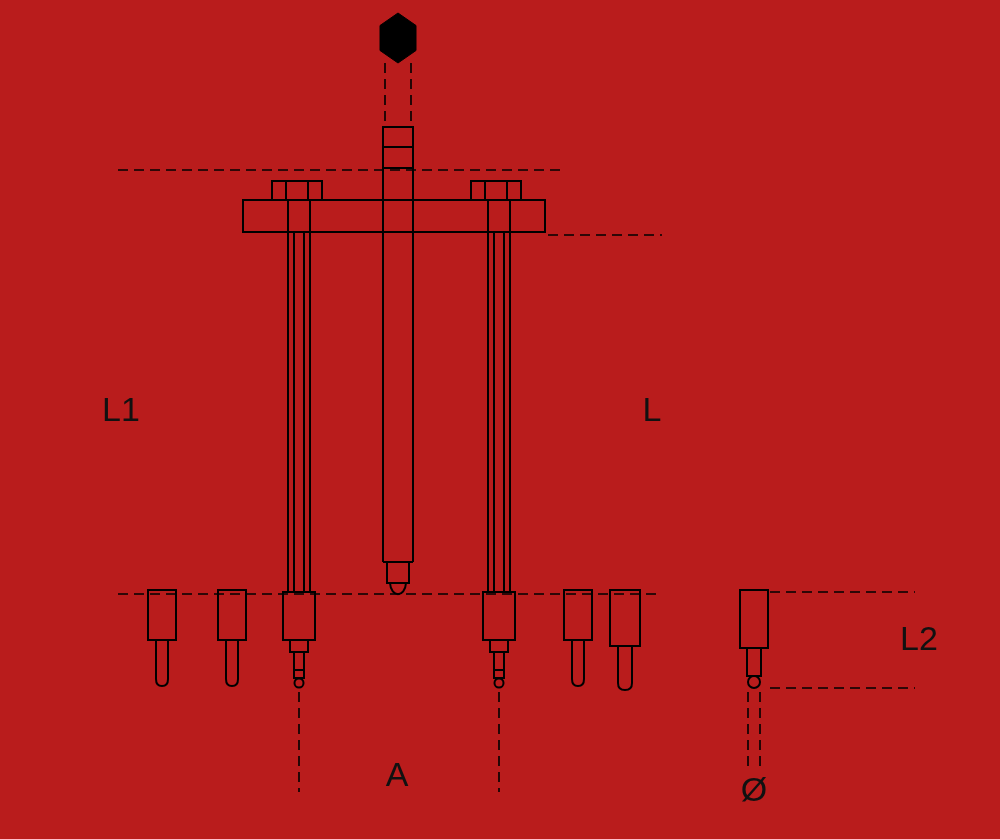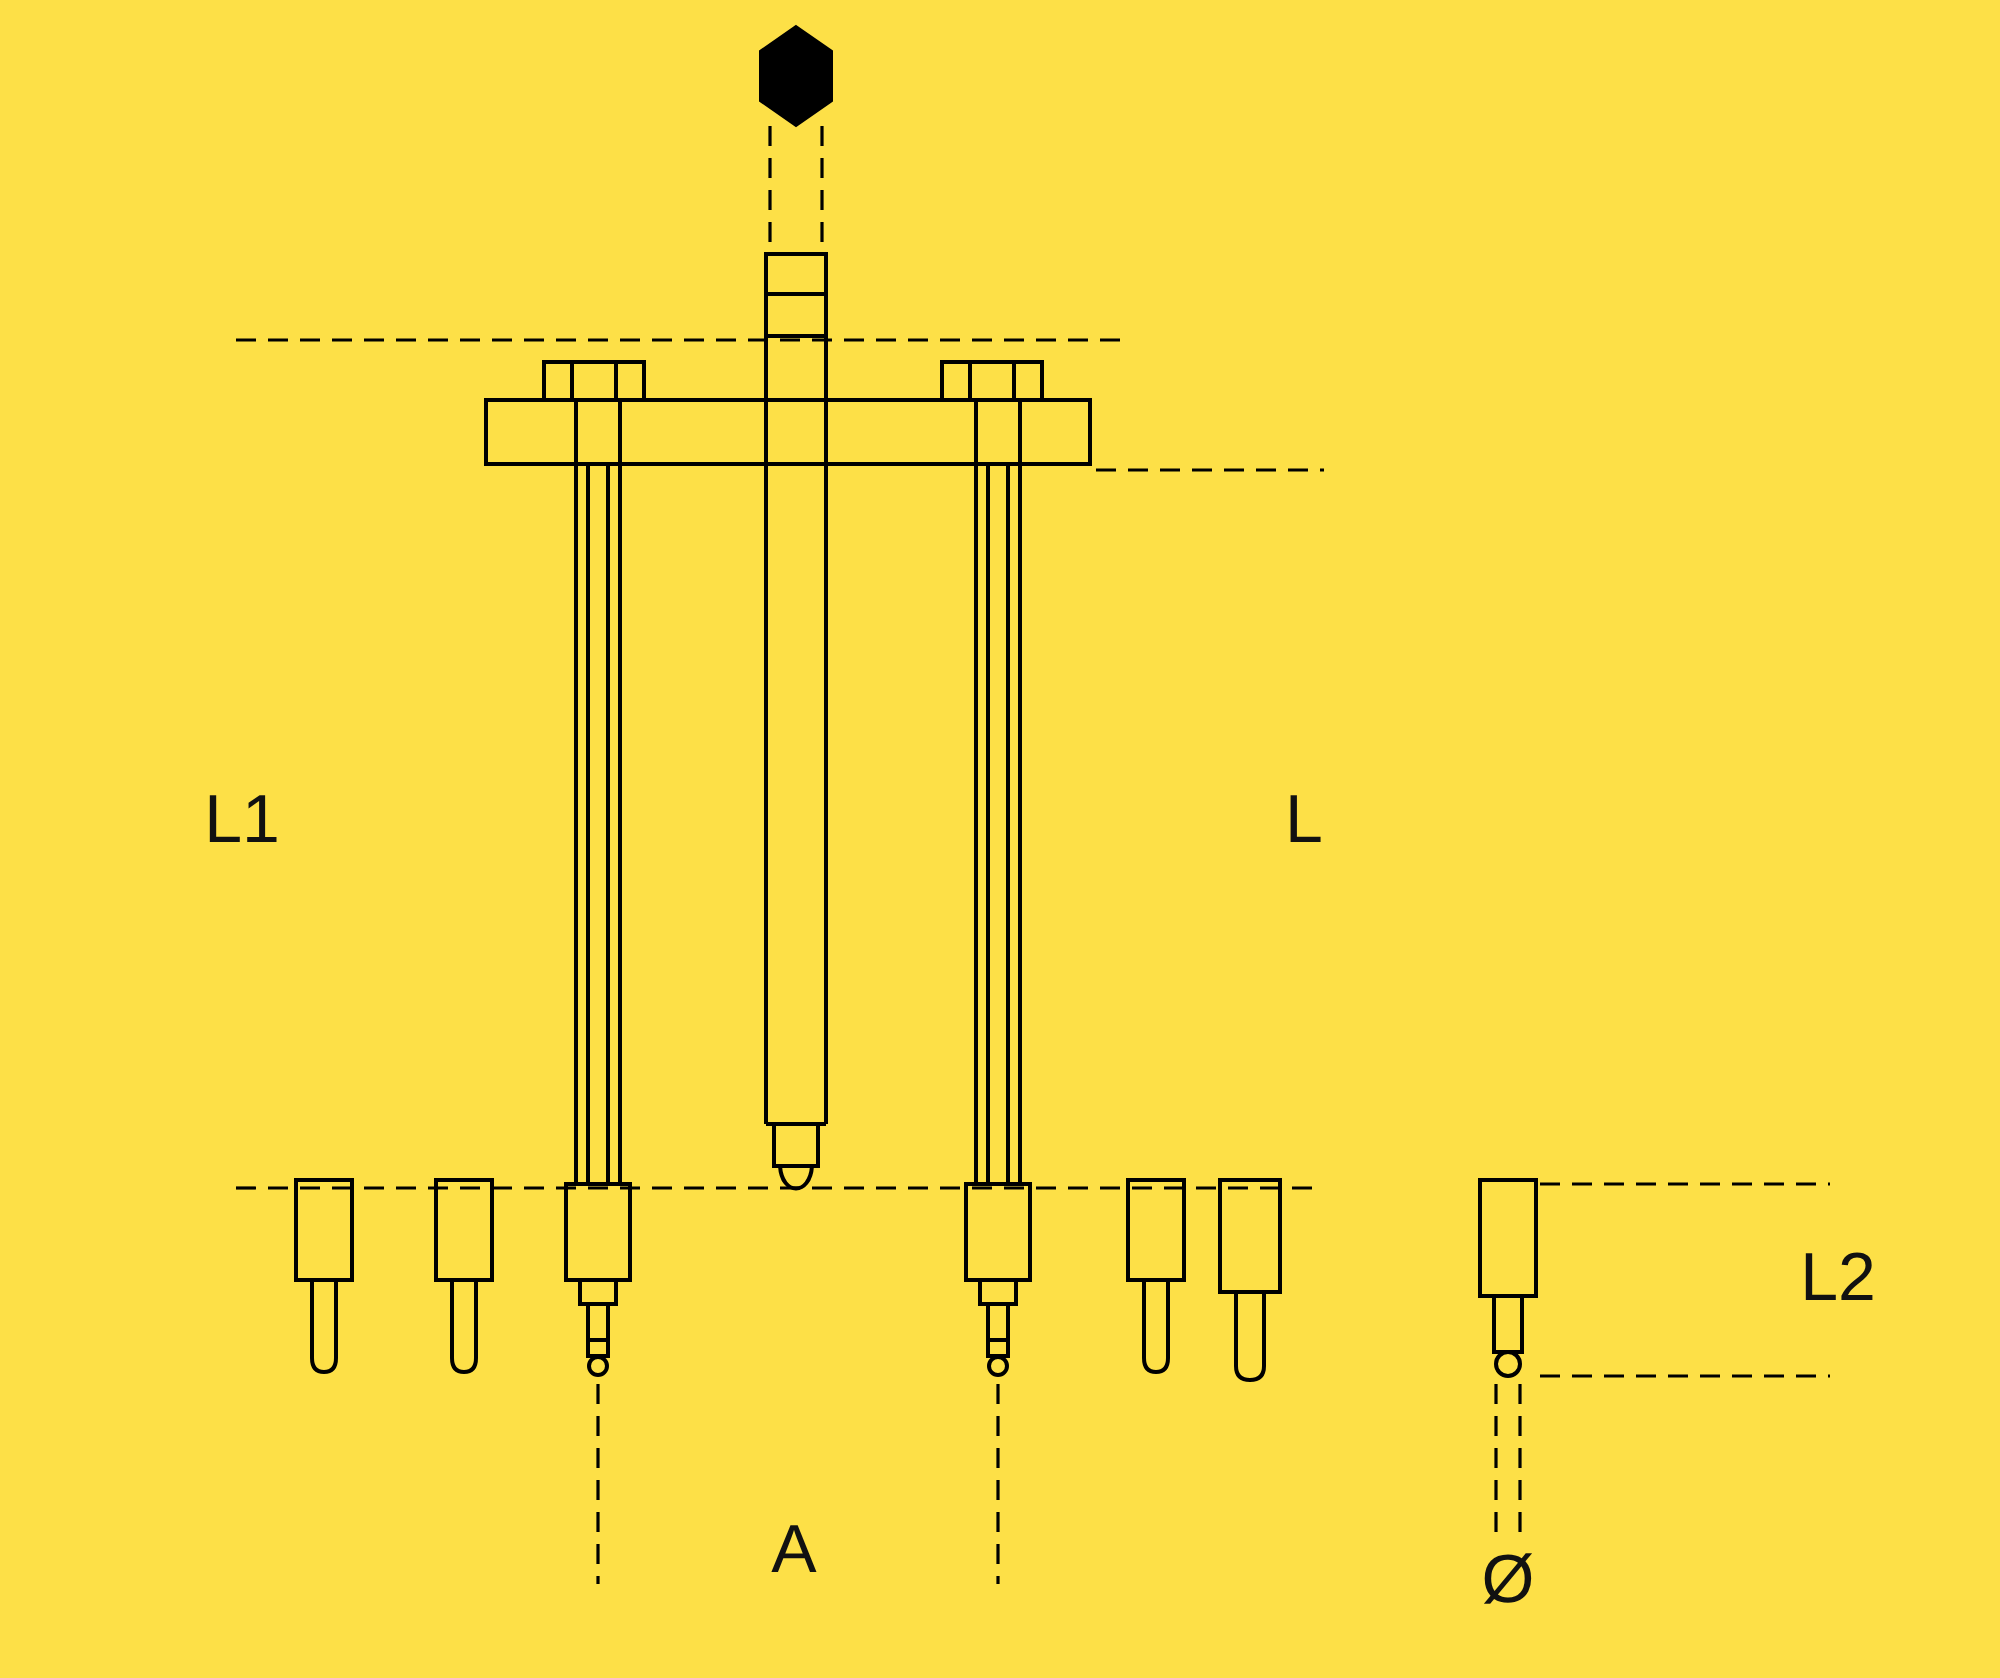--- a/index.html
+++ b/index.html
@@ -5,21 +5,21 @@
   html, body {
     margin: 0;
     padding: 0;
     background: #ffffff;
     font-family: "Liberation Sans", sans-serif;
   }
   .canvas {
     position: relative;
     width: 1000px;
     height: 839px;
-    background: #fde047;
+    background: #b91c1c;
     overflow: hidden;
   }
   svg { display: block; }
   .ln {
     stroke: #000000;
     stroke-width: 2;
     fill: none;
     stroke-linecap: butt;
   }
   .dash {

